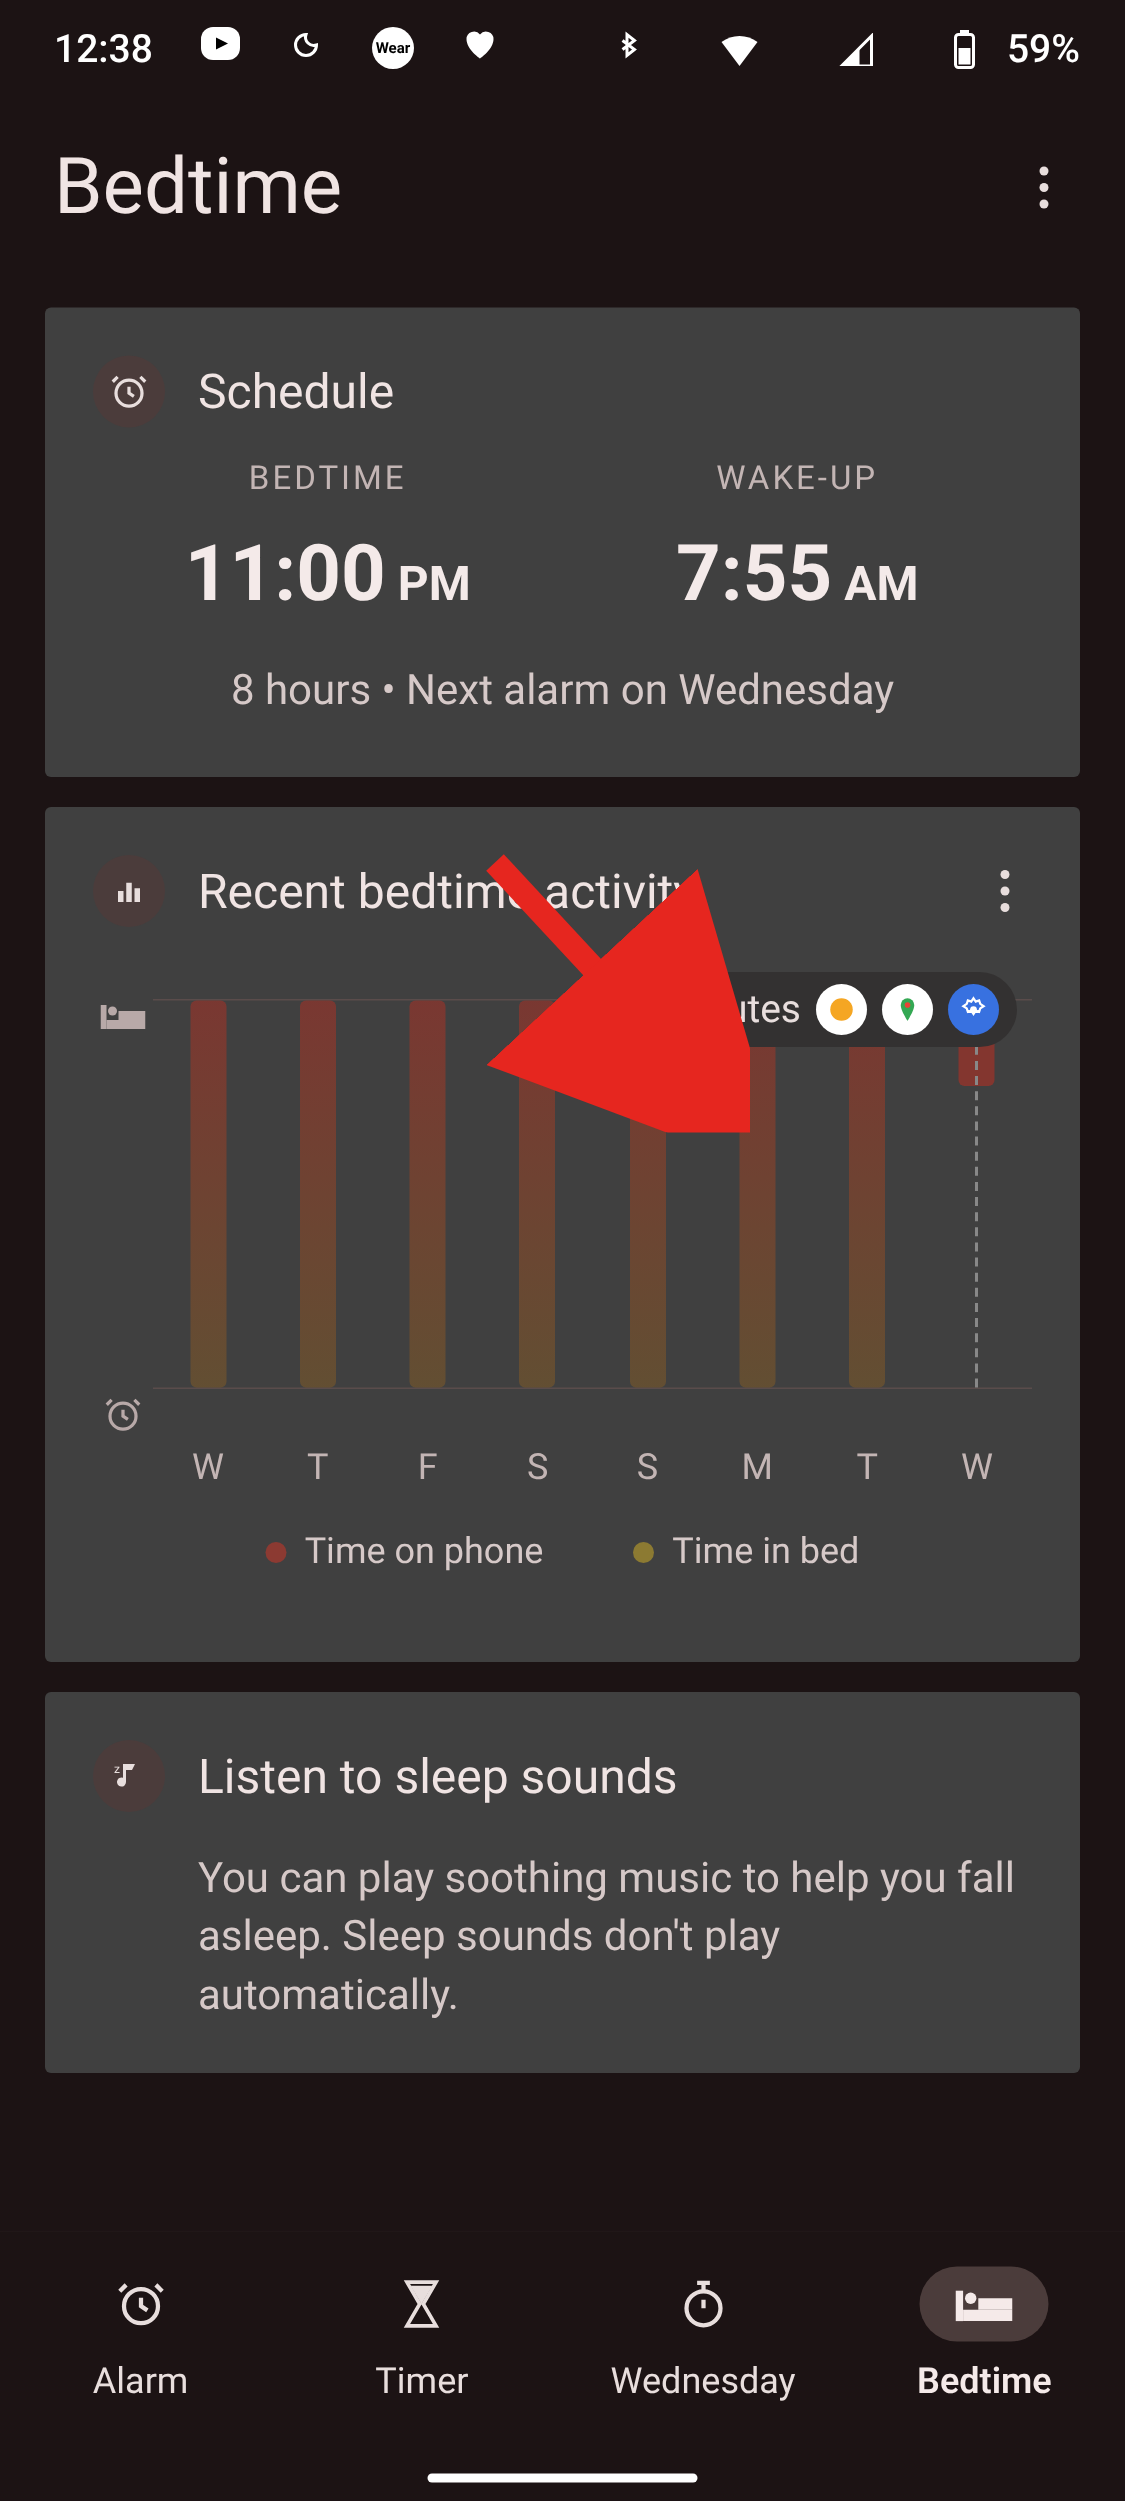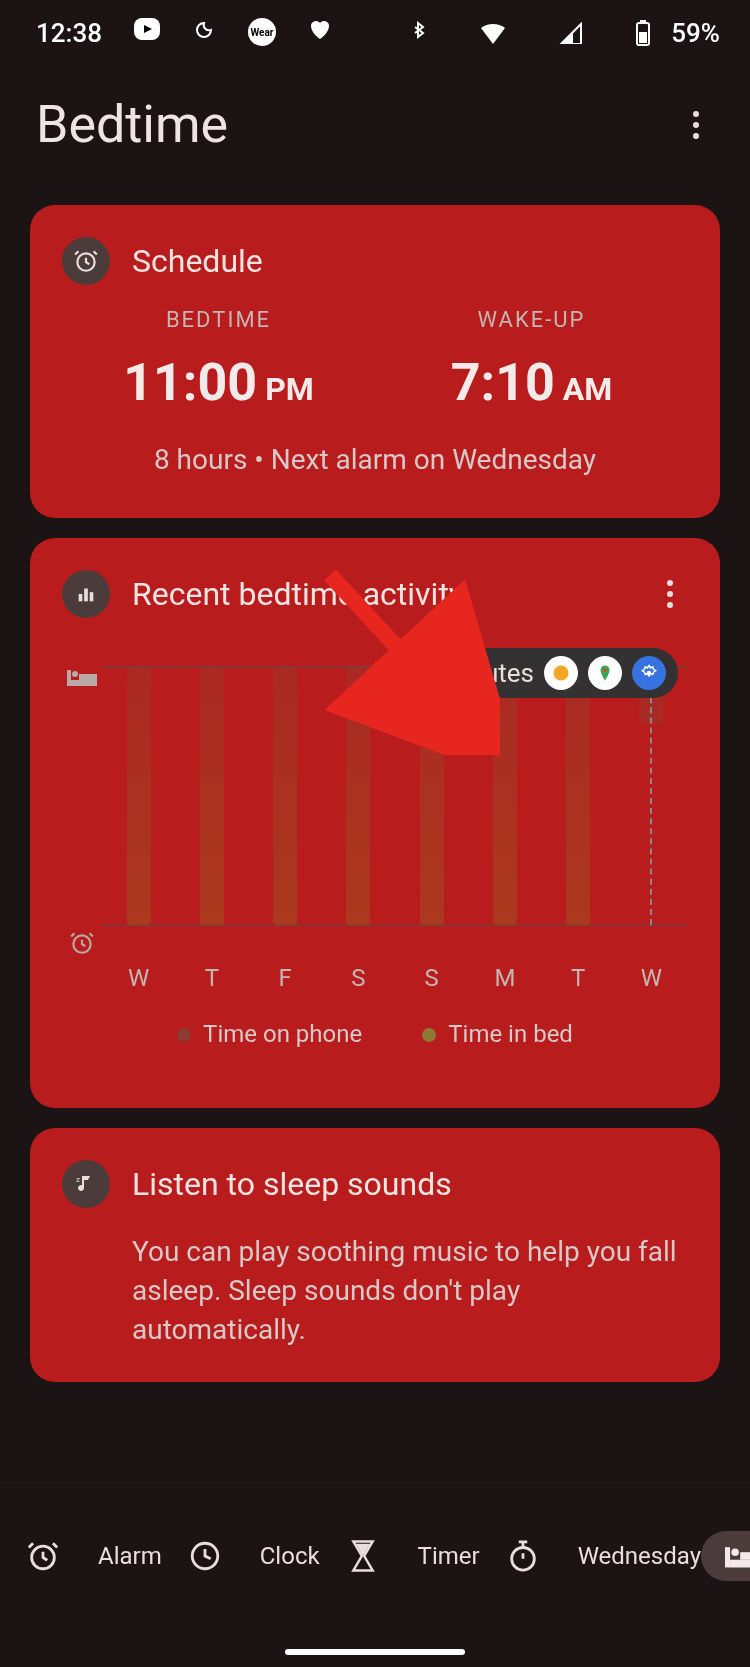--- a/index.html
+++ b/index.html
@@ -13,21 +13,21 @@
   .pill-icon { background: #fff; border-radius: 8px; width: 26px; height: 22px; color: #000; display: flex; align-items: center; justify-content: center; }
   .round-icon { background: #fff; border-radius: 50%; width: 28px; height: 28px; color: #000; font-size: 10px; font-weight: bold; display: flex; align-items: center; justify-content: center; }
 
   
   .header { display: flex; justify-content: space-between; align-items: center; padding: 36px 36px 30px 36px; }
   .header h1 { font-size: 52px; font-weight: 400; color: #f0e4e3; }
   .more-vert { color: #e8dedd; width: 36px; height: 36px; display: flex; flex-direction: column; align-items: center; justify-content: center; gap: 5px; }
   .more-vert span { width: 6px; height: 6px; background: #e8dedd; border-radius: 50%; }
 
   
-  .card { margin: 20px 30px; background: #b91c1c; border-radius: 25px; padding: 32px 32px; }
+  .card { margin: 20px 30px; background: #404040; border-radius: 4px; padding: 32px 32px; }
   
   .card-header { display: flex; align-items: center; gap: 22px; position: relative; }
   .card-icon { width: 48px; height: 48px; background: #4b3c3b; border-radius: 50%; display: flex; align-items: center; justify-content: center; color: #e8dedd; }
   .card-title { font-size: 32px; font-weight: 400; color: #f0e4e3; }
   .card-more { position: absolute; right: 0; top: 50%; transform: translateY(-50%); }
 
   
   .sched-row { display: flex; justify-content: space-around; margin-top: 22px; }
   .sched-col { text-align: center; flex: 1; }
   .sched-label { font-size: 22px; letter-spacing: 2px; color: #c3b5b4; margin-bottom: 12px; }
@@ -56,21 +56,21 @@
   .legend { display: flex; justify-content: center; gap: 60px; margin-top: 28px; margin-bottom: 40px; font-size: 24px; color: #d6c9c8; align-items: center; }
   .legend-dot { width: 14px; height: 14px; border-radius: 50%; margin-right: 12px; display: inline-block; }
   .legend-red { background: #8c3a32; }
   .legend-yel { background: #8c7a32; }
 
   .sounds-card .card-title { font-size: 32px; }
   .sounds-desc { font-size: 28px; color: #d6c9c8; margin-top: 24px; margin-left: 70px; line-height: 1.4; }
 
   
   .bottom-nav { position: absolute; bottom: 0; left: 0; right: 0; height: 180px; background: #1c1314; display: flex; border-top: 1px solid rgba(255,255,255,0.02); }
-  .nav-item { flex: 1; display: flex; flex-direction: row; align-items: center; justify-content: center; gap: 12px; padding-bottom: 44px; }
+  .nav-item { flex: 1; display: flex; flex-direction: column; align-items: center; justify-content: center; gap: 12px; padding-bottom: 44px; }
   .nav-icon-wrap { width: 86px; height: 50px; border-radius: 25px; display: flex; align-items: center; justify-content: center; }
   .nav-icon-wrap.active { background: #4b3c3b; }
   .nav-label { font-size: 24px; color: #e8dedd; }
   .nav-item.active .nav-label { font-weight: 600; color: #f5eae9; }
 
   .gesture-bar { position: absolute; bottom: 12px; left: 50%; transform: translateX(-50%); width: 180px; height: 6px; background: #fff; border-radius: 3px; }
 
   
   .arrow-overlay { position: absolute; left: 300px; top: 555px; width: 200px; height: 200px; z-index: 10; pointer-events: none; }
 
@@ -146,21 +146,21 @@
     </div>
     <div class="card-title">Schedule</div>
   </div>
   <div class="sched-row">
     <div class="sched-col">
       <div class="sched-label">BEDTIME</div>
       <span class="sched-time">11:00</span><span class="sched-ampm">PM</span>
     </div>
     <div class="sched-col">
       <div class="sched-label">WAKE-UP</div>
-      <span class="sched-time">7:10</span><span class="sched-ampm">AM</span>
+      <span class="sched-time">7:55</span><span class="sched-ampm">AM</span>
     </div>
   </div>
   <div class="sched-note">8 hours • Next alarm on Wednesday</div>
 </div>
 
 <div class="card" style="position:relative; padding-bottom:20px;">
   <div class="card-header">
     <div class="card-icon">
       <svg width="22" height="22" viewBox="0 0 24 24" fill="#e8dedd">
           <rect x="4" y="12" width="4" height="8"></rect>
@@ -288,29 +288,20 @@
     <div class="nav-icon-wrap">
         <svg width="34" height="34" viewBox="0 0 24 24" fill="none" stroke="#e8dedd" stroke-width="2">
           <circle cx="12" cy="13" r="8"></circle>
           <path d="M12 9v4l3 2M5 3L2 6M22 6l-3-3"></path>
         </svg>
       </div>
     <div class="nav-label">Alarm</div>
   </div>
   <div class="nav-item">
     <div class="nav-icon-wrap">
-        <svg width="34" height="34" viewBox="0 0 24 24" fill="none" stroke="#e8dedd" stroke-width="2">
-          <circle cx="12" cy="12" r="9"></circle>
-          <path d="M12 7v5l4 2"></path>
-        </svg>
-      </div>
-    <div class="nav-label">Clock</div>
-  </div>
-  <div class="nav-item">
-    <div class="nav-icon-wrap">
         <svg width="30" height="34" viewBox="0 0 24 28" fill="#e8dedd">
           <path d="M4 2h16l-7 12 7 12H4l7-12z" fill="none" stroke="#e8dedd" stroke-width="2"></path>
           <path d="M6 4h12l-6 10z"></path>
         </svg>
       </div>
     <div class="nav-label">Timer</div>
   </div>
   <div class="nav-item">
     <div class="nav-icon-wrap">
         <svg width="34" height="34" viewBox="0 0 24 24" fill="none" stroke="#e8dedd" stroke-width="2">

